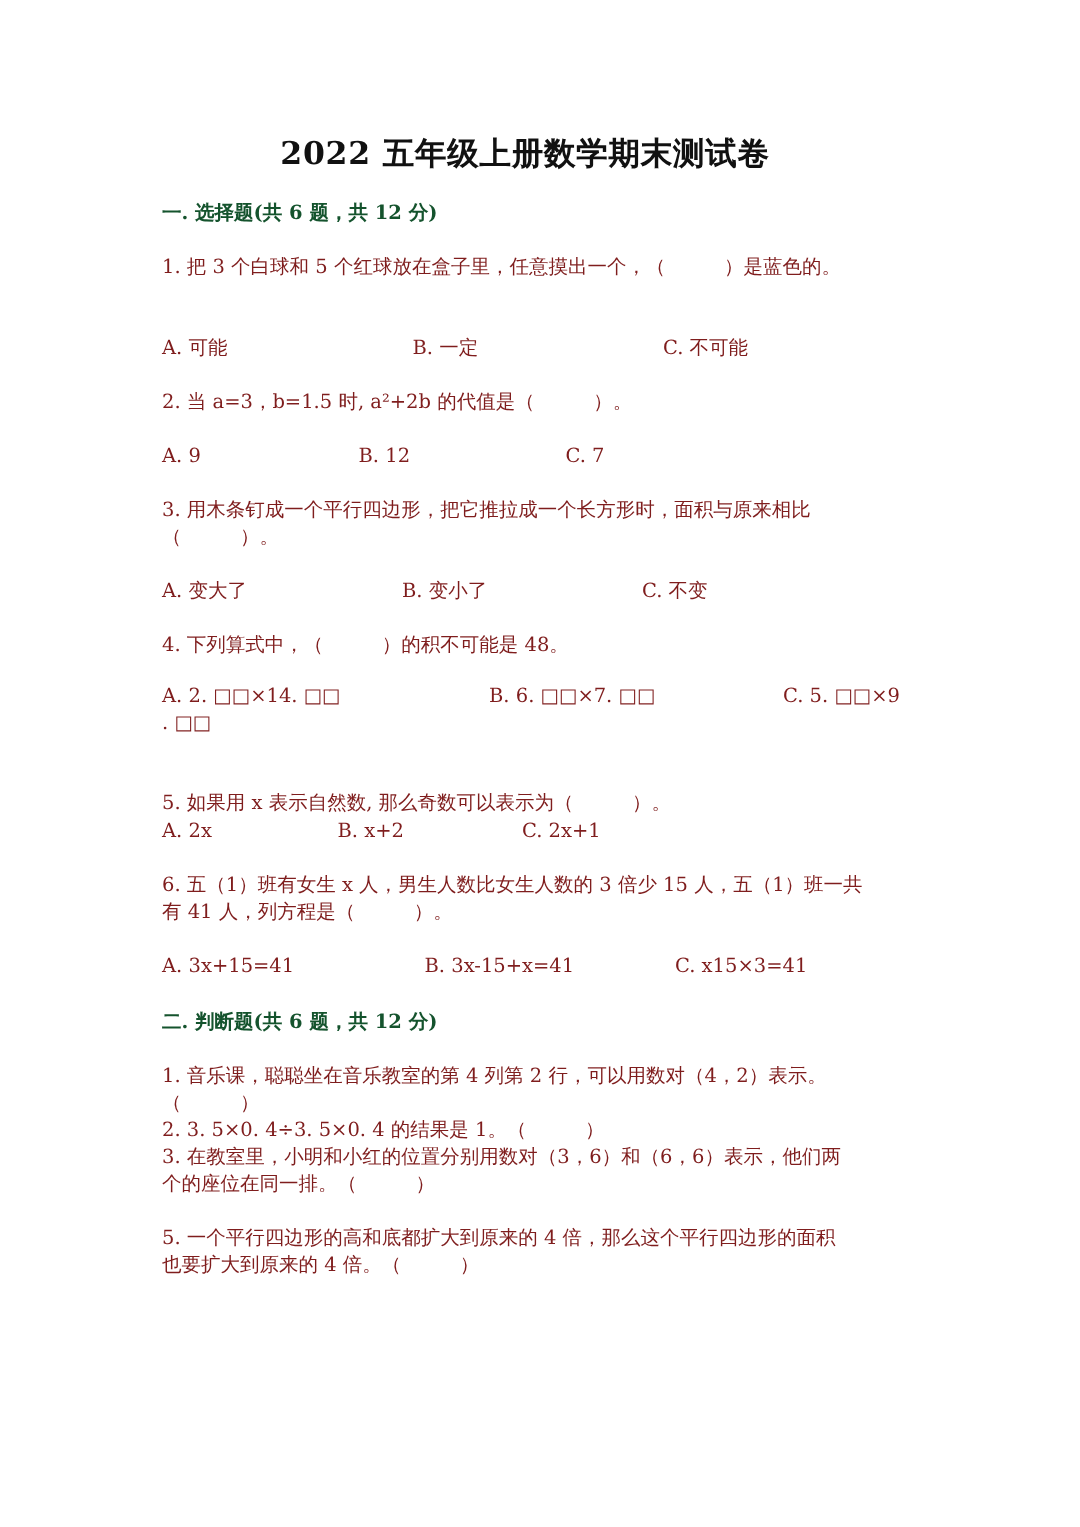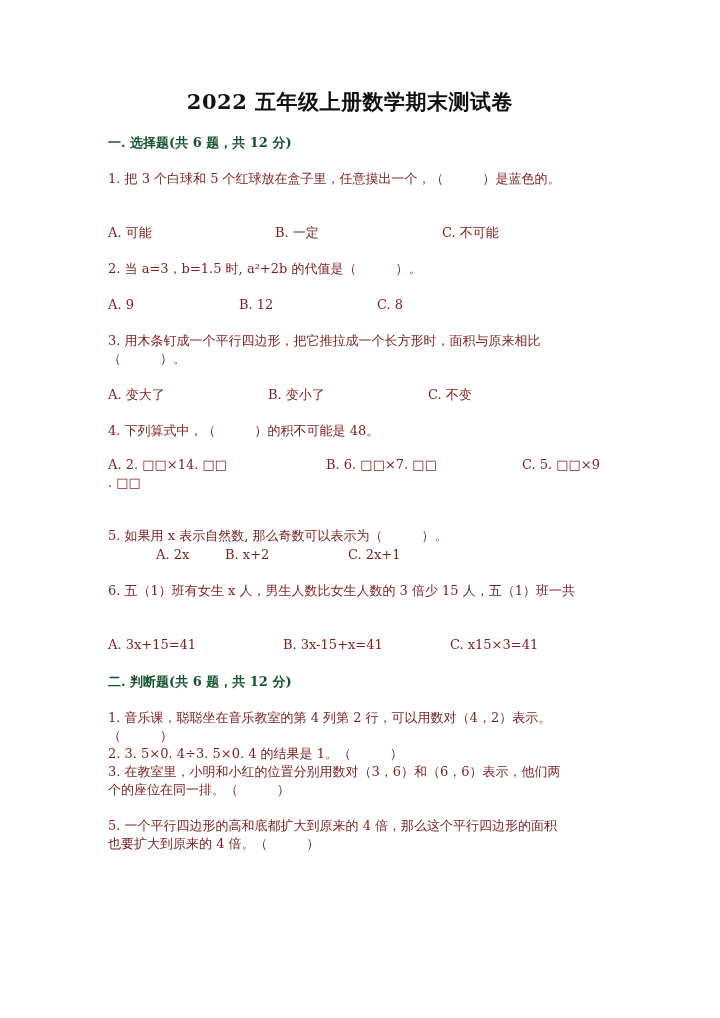--- a/index.html
+++ b/index.html
@@ -60,21 +60,21 @@
   <div class="abs" style="left:108px; top:224px;">A. 可能</div>
   <div class="abs" style="left:275px; top:224px;">B. 一定</div>
   <div class="abs" style="left:442px; top:224px;">C. 不可能</div>
 
   <div class="abs" style="left:108px; top:260px;">
     <span>2.</span>
     <span>当 a=3，b=1.5 时, a²+2b 的代值是（　　　）。</span>
   </div>
   <div class="abs" style="left:108px; top:296px;">A. 9</div>
   <div class="abs" style="left:239px; top:296px;">B. 12</div>
-  <div class="abs" style="left:377px; top:296px;">C. 8</div>
+  <div class="abs" style="left:377px; top:296px;">C. 7</div>
 
   <div class="abs" style="left:108px; top:332px;">
     <span>3.</span>
     <span>用木条钉成一个平行四边形，把它推拉成一个长方形时，面积与原来相比</span>
   </div>
   <div class="abs" style="left:108px; top:350px;">（　　　）。</div>
   <div class="abs" style="left:108px; top:386px;">A. 变大了</div>
   <div class="abs" style="left:268px; top:386px;text-align:right;">B. 变小了</div>
   <div class="abs" style="left:428px; top:386px;">C. 不变</div>
 
@@ -84,28 +84,29 @@
   </div>
   <div class="abs" style="left:108px; top:456px;">A. 2. □□×14. □□</div>
   <div class="abs" style="left:326px; top:456px;">B. 6. □□×7. □□</div>
   <div class="abs" style="left:522px; top:456px;">C. 5. □□×9</div>
   <div class="abs" style="left:108px; top:474px;">. □□</div>
 
   <div class="abs" style="left:108px; top:488px;margin-top:39px;">
     <span>5.</span>
     <span>如果用 x 表示自然数, 那么奇数可以表示为（　　　）。</span>
   </div>
-  <div class="abs" style="left:108px; top:546px;margin-left:48px;">A. 2x</div>
+  <div class="abs" style="left:108px; top:546px;">A. 2x</div>
   <div class="abs" style="left:225px; top:546px;">B. x+2</div>
   <div class="abs" style="left:348px; top:546px;">C. 2x+1</div>
 
   <div class="abs" style="left:108px; top:582px;">
     <span>6.</span>
     <span>五（1）班有女生 x 人，男生人数比女生人数的 3 倍少 15 人，五（1）班一共</span>
   </div>
+  <div class="abs" style="left:108px; top:600px;">有 41 人，列方程是（　　　）。</div>
   <div class="abs" style="left:108px; top:636px;">A. 3x+15=41</div>
   <div class="abs" style="left:283px; top:636px;">B. 3x-15+x=41</div>
   <div class="abs" style="left:450px; top:636px;">C. x15×3=41</div>
 
   <div class="abs section-title" style="left:108px; top:673px;">二. 判断题(共 6 题，共 12 分)</div>
 
   <div class="abs" style="left:108px; top:709px;">1. 音乐课，聪聪坐在音乐教室的第 4 列第 2 行，可以用数对（4，2）表示。</div>
   <div class="abs" style="left:108px; top:727px;">（　　　）</div>
 
   <div class="abs" style="left:108px; top:745px;">2. 3. 5×0. 4÷3. 5×0. 4 的结果是 1。（　　　）</div>

